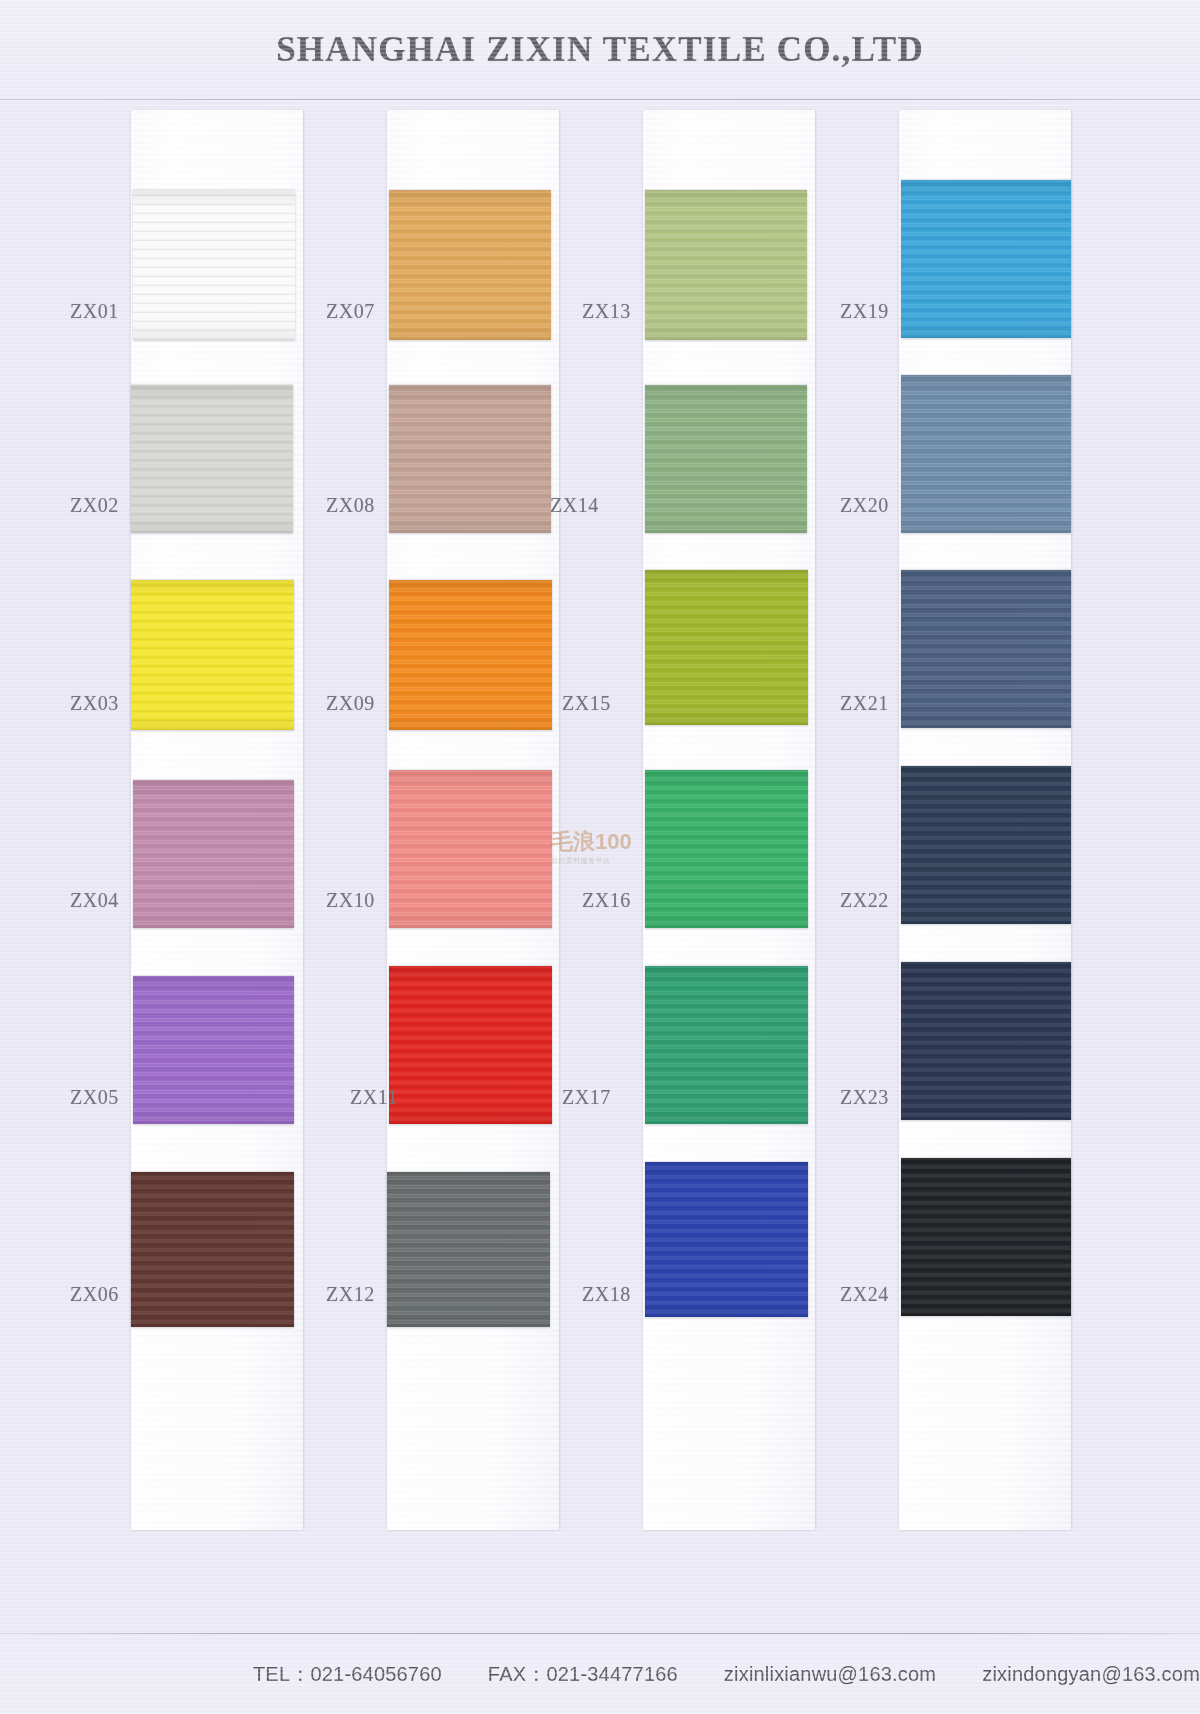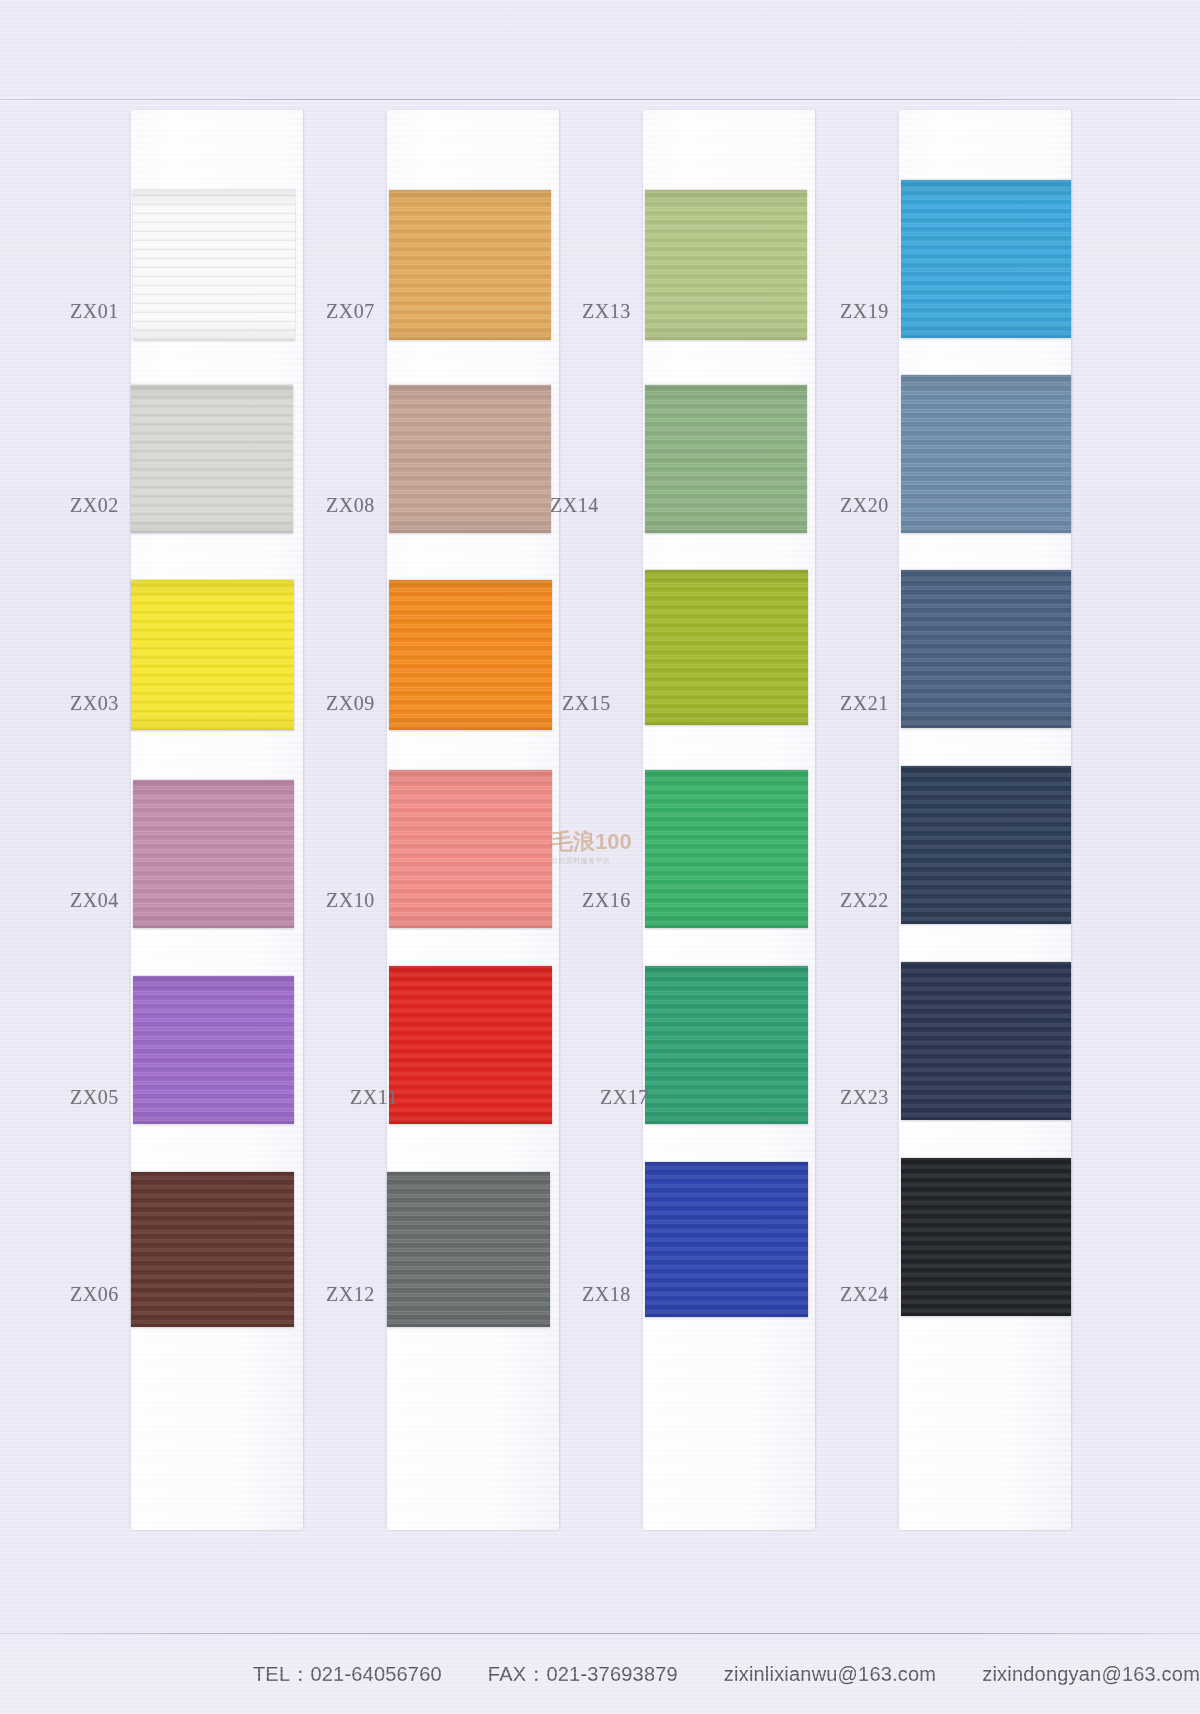--- a/index.html
+++ b/index.html
@@ -194,20 +194,23 @@
     color: #55575e;
     white-space: nowrap;
     letter-spacing: .2px;
   }
 </style>
 </head>
 <body>
 
 <div id="page">
 
+  <div id="header">
+    <div id="header-title">SHANGHAI ZIXIN TEXTILE CO.,LTD</div>
+  </div>
   <div id="header-rule"></div>
 
   <div id="board">
 
     <div class="column" id="col-1"></div>
     <div class="column" id="col-2"></div>
     <div class="column" id="col-3"></div>
     <div class="column" id="col-4"></div>
 
     <div id="swatch-layer">
@@ -237,21 +240,21 @@
         <div class="label" style="left: 326px; top: 1183px;">ZX12</div>
         <div class="swatch" title="ZX13" style="left: 645px; top: 90px; width: 162px; height: 150px; background: rgb(178, 196, 132);"></div>
         <div class="label" style="left: 582px; top: 200px;">ZX13</div>
         <div class="swatch" title="ZX14" style="left: 645px; top: 285px; width: 162px; height: 148px; background: rgb(139, 176, 129);"></div>
         <div class="label" style="left: 550px; top: 394px;">ZX14</div>
         <div class="swatch" title="ZX15" style="left: 645px; top: 470px; width: 163px; height: 155px; background: rgb(159, 182, 45);"></div>
         <div class="label" style="left: 562px; top: 592px;">ZX15</div>
         <div class="swatch" title="ZX16" style="left: 645px; top: 670px; width: 163px; height: 158px; background: rgb(55, 175, 103);"></div>
         <div class="label" style="left: 582px; top: 789px;">ZX16</div>
         <div class="swatch" title="ZX17" style="left: 645px; top: 866px; width: 163px; height: 158px; background: rgb(47, 158, 112);"></div>
-        <div class="label" style="left: 600px; top: 986px;">ZX17</div>
+        <div class="label" style="left: 562px; top: 986px;">ZX17</div>
         <div class="swatch" title="ZX18" style="left: 645px; top: 1062px; width: 163px; height: 155px; background: rgb(44, 66, 173);"></div>
         <div class="label" style="left: 582px; top: 1183px;">ZX18</div>
         <div class="swatch" title="ZX19" style="left: 901px; top: 80px; width: 170px; height: 158px; background: rgb(58, 164, 216);"></div>
         <div class="label" style="left: 840px; top: 200px;">ZX19</div>
         <div class="swatch" title="ZX20" style="left: 901px; top: 275px; width: 170px; height: 158px; background: rgb(109, 138, 168);"></div>
         <div class="label" style="left: 840px; top: 394px;">ZX20</div>
         <div class="swatch" title="ZX21" style="left: 901px; top: 470px; width: 170px; height: 158px; background: rgb(74, 94, 126);"></div>
         <div class="label" style="left: 840px; top: 592px;">ZX21</div>
         <div class="swatch" title="ZX22" style="left: 901px; top: 666px; width: 170px; height: 158px; background: rgb(44, 60, 84);"></div>
         <div class="label" style="left: 840px; top: 789px;">ZX22</div>
@@ -263,18 +266,18 @@
 
     <div id="watermark">
       <div id="watermark-main">毛浪100</div>
       <div id="watermark-sub">纺织原料服务平台</div>
     </div>
   </div>
 
   <div id="footer-rule"></div>
   <div id="footer">
     <span class="footer-item">TEL：021-64056760</span>
-    <span class="footer-item">FAX：021-37693879</span>
+    <span class="footer-item">FAX：021-34477166</span>
     <span class="footer-item">zixinlixianwu@163.com</span>
     <span class="footer-item">zixindongyan@163.com</span>
   </div>
 
 </div>
 
 </body></html>

